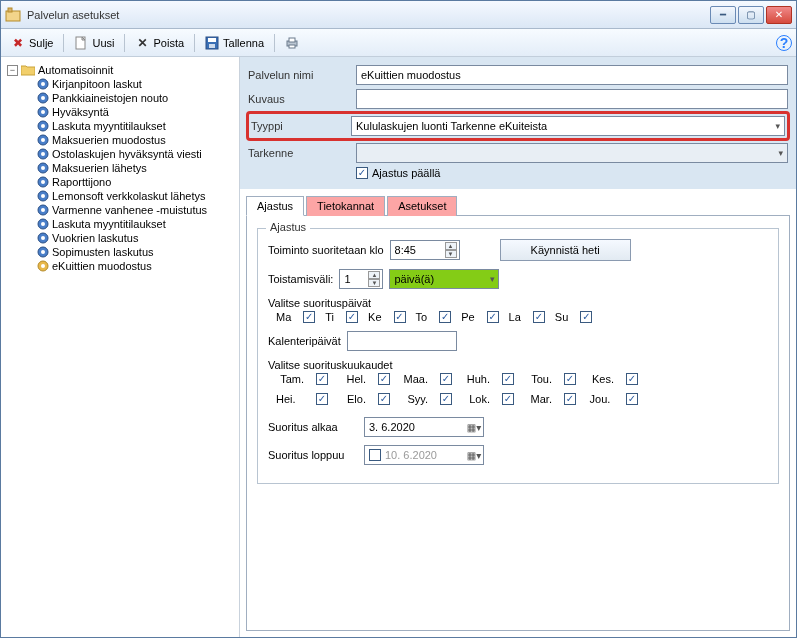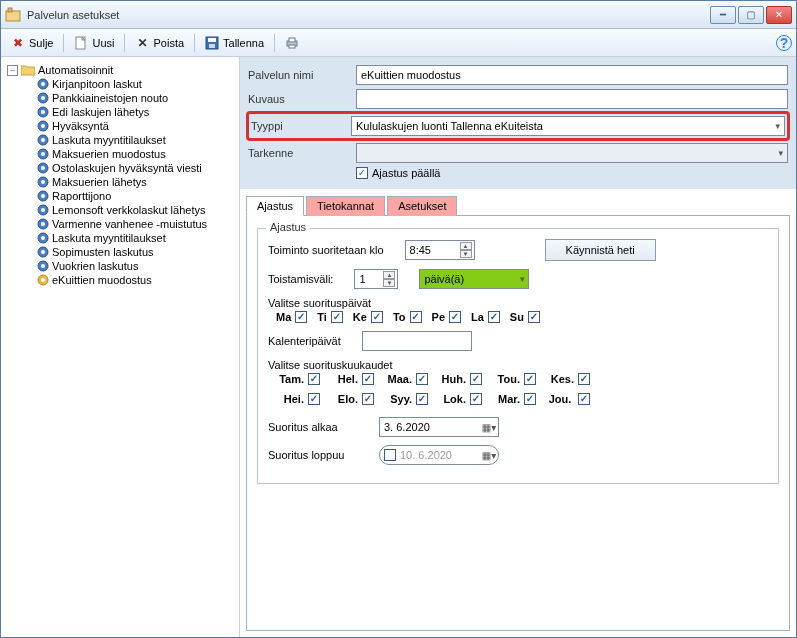--- a/index.html
+++ b/index.html
@@ -35,29 +35,29 @@
 .redbox .flabel{ width:100px;}
 .chev { font-size:9px; color:#555; }
 .chk { display: inline-flex; align-items: center; gap: 4px; }
 .chkbox { width: 12px; height: 12px; border: 1px solid #3a5a80; background:#fff; display:inline-flex; align-items:center; justify-content:center; font-size:10px; color:#2a5a9f; line-height:1;}
 .tabs { display: flex; border-bottom: 1px solid #a0aec0; margin: 6px 6px 0 6px; }
 .tab { padding: 3px 10px; border: 1px solid #a0aec0; border-bottom: none; background: #fca5a5; margin-right: 2px; position:relative; top:1px; cursor:default;}
 .tab.active { background: #fff; border-bottom:1px solid #fff; }
 .tabbody { border: 1px solid #a0aec0; border-top:none; margin: 0 6px 6px 6px; flex:1; padding:6px 10px; overflow:auto; }
 .group { border: 1px solid #b8c4d1; padding: 10px 10px; position: relative; margin-top:6px; }
 .group > .legend { position: absolute; top: -8px; left: 8px; background: #fff; padding: 0 4px; color:#333; }
-.row { display: flex; align-items: center; gap: 21px; margin-bottom: 8px; flex-wrap:wrap; }
+.row { display: flex; align-items: center; gap: 6px; margin-bottom: 8px; flex-wrap:wrap; }
 .lbl { white-space: nowrap; }
 .timebox, .numbox, .datebox, .txtbox { height: 20px; border: 1px solid #7a8aa0; background:#fff; display:inline-flex; align-items:center; padding:0 2px 0 4px; }
 .spinbtns { display:flex; flex-direction:column; margin-left:4px; }
 .spinbtns span { font-size:6px; line-height:6px; color:#555; border:1px solid #999; width:12px; text-align:center; background:#eef3f8; }
-.btn { height: 22px; padding: 0 20px; border: 1px solid #8a9ab0; background: linear-gradient(#f5f9ff,#e2eaf2); cursor:default; display:inline-flex; align-items:center; }
+.btn { height: 22px; padding: 0 30px; border: 1px solid #8a9ab0; background: linear-gradient(#f5f9ff,#e2eaf2); cursor:default; display:inline-flex; align-items:center; }
 .selbox { height:20px; border:1px solid #7a8aa0; background:#84cc16; display:inline-flex; align-items:center; padding:0 4px; justify-content:space-between; }
 .daysrow, .monthsrow { display:flex; gap:10px; align-items:center; margin:2px 0 8px 8px; flex-wrap:wrap; }
-.dcell { display:inline-flex; align-items:center; gap:4px;font-weight:bold; }
+.dcell { display:inline-flex; align-items:center; gap:12px; }
 .subhdr { margin:2px 0 2px 0; }
 .calicon { width:14px; height:14px; display:inline-flex; align-items:center; justify-content:center; font-size:10px; color:#555; margin-left:4px;}
 .dis { color:#9a9a9a; }
 </style>
 </head>
 <body>
 
 <div class="window">
   <div class="titlebar">
     <span class="appicon">
@@ -139,27 +139,20 @@
               <circle cx="6" cy="6" r="5" fill="#4a7fc9" stroke="#2a4f85"></circle>
               <circle cx="6" cy="6" r="2" fill="#fff"></circle>
             </svg></span>
           <span>Pankkiaineistojen nouto</span>
         </div>
         <div class="treenode child">
           <span class="nodeicon"><svg viewBox="0 0 12 12">
               <circle cx="6" cy="6" r="5" fill="#4a7fc9" stroke="#2a4f85"></circle>
               <circle cx="6" cy="6" r="2" fill="#fff"></circle>
             </svg></span>
-          <span>Edi laskujen lähetys</span>
-        </div>
-        <div class="treenode child">
-          <span class="nodeicon"><svg viewBox="0 0 12 12">
-              <circle cx="6" cy="6" r="5" fill="#4a7fc9" stroke="#2a4f85"></circle>
-              <circle cx="6" cy="6" r="2" fill="#fff"></circle>
-            </svg></span>
           <span>Hyväksyntä</span>
         </div>
         <div class="treenode child">
           <span class="nodeicon"><svg viewBox="0 0 12 12">
               <circle cx="6" cy="6" r="5" fill="#4a7fc9" stroke="#2a4f85"></circle>
               <circle cx="6" cy="6" r="2" fill="#fff"></circle>
             </svg></span>
           <span>Laskuta myyntitilaukset</span>
         </div>
         <div class="treenode child">
@@ -209,28 +202,28 @@
               <circle cx="6" cy="6" r="5" fill="#4a7fc9" stroke="#2a4f85"></circle>
               <circle cx="6" cy="6" r="2" fill="#fff"></circle>
             </svg></span>
           <span>Laskuta myyntitilaukset</span>
         </div>
         <div class="treenode child">
           <span class="nodeicon"><svg viewBox="0 0 12 12">
               <circle cx="6" cy="6" r="5" fill="#4a7fc9" stroke="#2a4f85"></circle>
               <circle cx="6" cy="6" r="2" fill="#fff"></circle>
             </svg></span>
+          <span>Vuokrien laskutus</span>
+        </div>
+        <div class="treenode child">
+          <span class="nodeicon"><svg viewBox="0 0 12 12">
+              <circle cx="6" cy="6" r="5" fill="#4a7fc9" stroke="#2a4f85"></circle>
+              <circle cx="6" cy="6" r="2" fill="#fff"></circle>
+            </svg></span>
           <span>Sopimusten laskutus</span>
-        </div>
-        <div class="treenode child">
-          <span class="nodeicon"><svg viewBox="0 0 12 12">
-              <circle cx="6" cy="6" r="5" fill="#4a7fc9" stroke="#2a4f85"></circle>
-              <circle cx="6" cy="6" r="2" fill="#fff"></circle>
-            </svg></span>
-          <span>Vuokrien laskutus</span>
         </div>
         <div class="treenode child">
           <span class="nodeicon"><svg viewBox="0 0 12 12">
               <circle cx="6" cy="6" r="5" fill="#e8b84a" stroke="#b58b2a"></circle>
               <circle cx="6" cy="6" r="2" fill="#fff"></circle>
             </svg></span>
           <span>eKuittien muodostus</span>
         </div>
       </div>
 
@@ -241,21 +234,21 @@
           <input class="finput" value="eKuittien muodostus" style="">
         </div>
         <div class="frow">
           <div class="flabel">Kuvaus</div>
           <input class="finput" value="" style="">
         </div>
         <div class="frow">
           <div class="redbox">
             <div class="flabel">Tyyppi</div>
             <div class="fselect">
-              <span>Kululaskujen luonti Tallenna eKuiteista</span>
+              <span>Kululaskujen luonti Tarkenne eKuiteista</span>
               <span class="chev">▾</span>
             </div>
           </div>
         </div>
         <div class="frow">
           <div class="flabel">Tarkenne</div>
           <div class="fselect dis">
             <span></span>
             <span class="chev">▾</span>
           </div>
@@ -365,21 +358,21 @@
                 <span style="width:28px;text-align:right">Tou.</span>
                 <span class="chkbox">✓</span>
               </span>
               <span class="dcell">
                 <span style="width:28px;text-align:right">Kes.</span>
                 <span class="chkbox">✓</span>
               </span>
             </div>
           <div class="monthsrow" id="monthsrow2">
               <span class="dcell">
-                <span style="width:28px;text-align:right">Hei.</span>
+                <span style="width:28px;">Hei.</span>
                 <span class="chkbox">✓</span>
               </span>
               <span class="dcell">
                 <span style="width:28px;text-align:right">Elo.</span>
                 <span class="chkbox">✓</span>
               </span>
               <span class="dcell">
                 <span style="width:28px;text-align:right">Syy.</span>
                 <span class="chkbox">✓</span>
               </span>
@@ -399,21 +392,21 @@
 
           <div class="row" style="margin-top:12px;">
             <span class="lbl" style="width:90px">Suoritus alkaa</span>
             <span class="datebox" style="width:120px;">
               <span style="flex:1"> 3.  6.2020</span>
               <span class="calicon">▦▾</span>
             </span>
           </div>
           <div class="row">
             <span class="lbl" style="width:90px">Suoritus loppuu</span>
-            <span class="datebox" style="width:120px;border-radius:10px;">
+            <span class="datebox" style="width:120px;">
               <span class="chkbox" style="margin-right:4px"></span>
               <span class="dis" style="flex:1">10.  6.2020</span>
               <span class="calicon">▦▾</span>
             </span>
           </div>
         </div>
       </div>
     </div>
   </div>
 </div>

